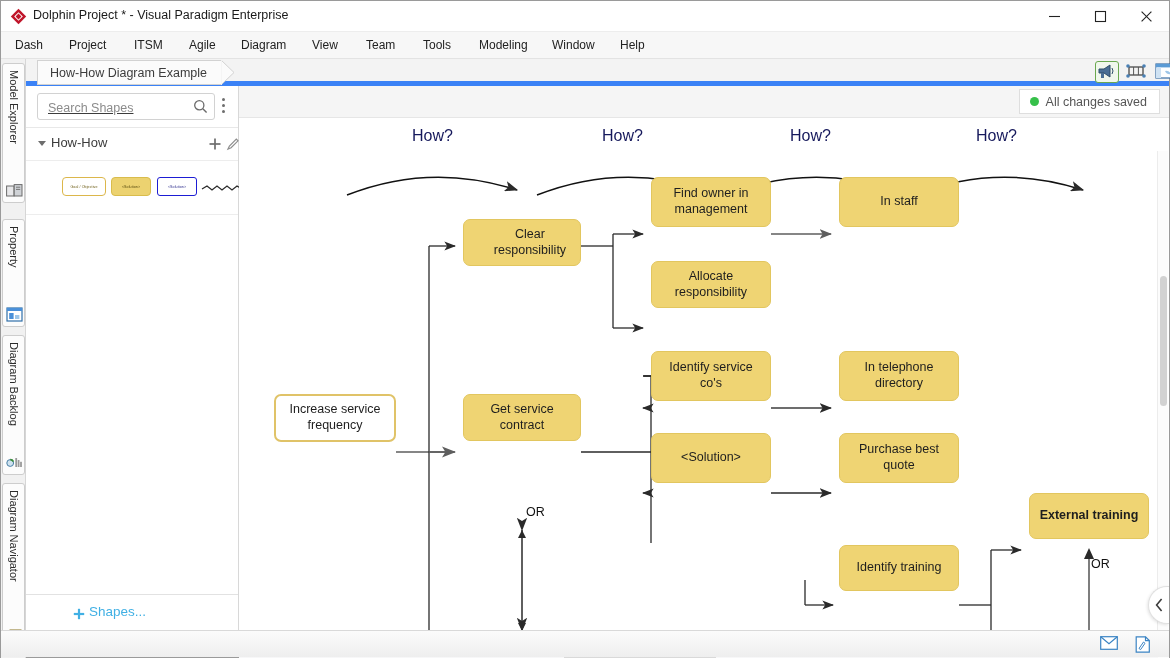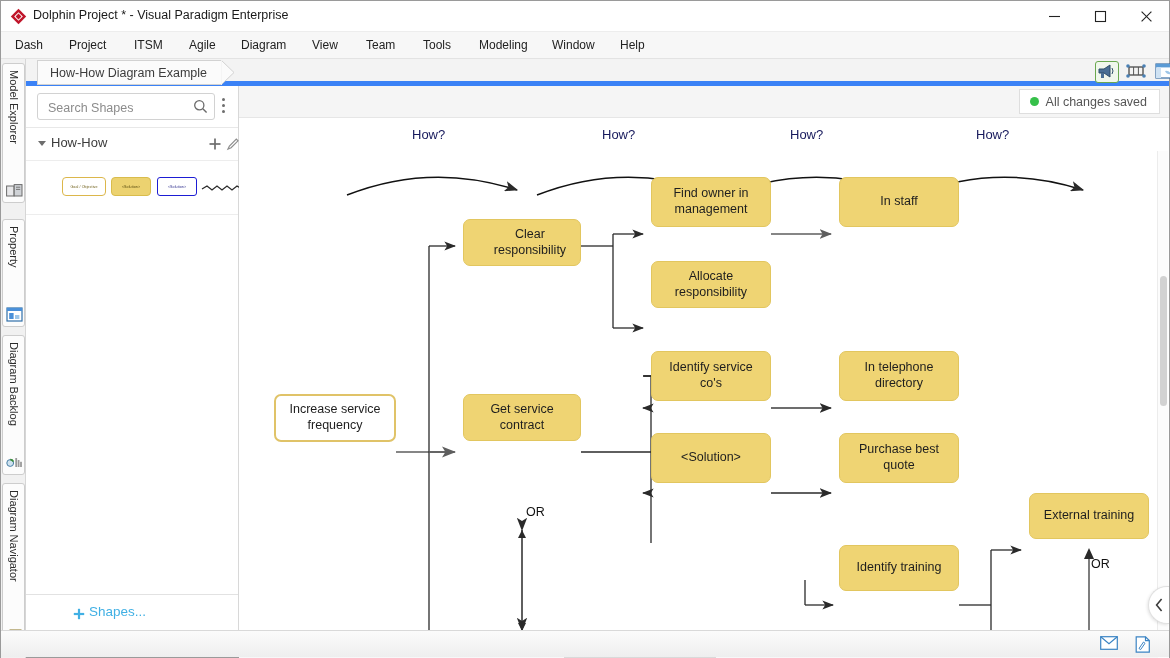--- a/index.html
+++ b/index.html
@@ -32,21 +32,21 @@
   
   .tabrow{position:absolute;left:25px;top:58px;width:1143px;height:27px;background:#f3f3f3;border-bottom:5px solid #3b82f6;box-sizing:border-box;}
   .doctab{position:absolute;left:11px;top:1px;height:25px;background:#fbfbfb;border:1px solid #d2d2d2;border-right:none;box-sizing:border-box;padding:0 14px 0 12px;line-height:24px;font-size:12.5px;color:#3c3c3c;white-space:nowrap;}
   .doctab-arrow{position:absolute;top:1px;height:25px;width:13px;}
   .toolbtn{position:absolute;top:2px;width:24px;height:22px;border:1px solid transparent;border-radius:3px;box-sizing:border-box;}
   .toolbtn.active{border-color:#6aa84f;background:#f0f7ec;}
 
   
   .leftpanel{position:absolute;left:25px;top:85px;width:213px;height:545px;background:#fff;border-right:1px solid #d8d8d8;box-sizing:border-box;}
   .searchbox{position:absolute;left:11px;top:7px;width:178px;height:27px;border:1px solid #d2d2d2;border-radius:3px;background:#fff;box-sizing:border-box;}
-  .searchbox input{position:absolute;left:8px;top:0;width:140px;height:25px;border:none;outline:none;font-size:12.5px;color:#3c3c3c;background:transparent;font-family:"Liberation Sans",sans-serif;}
+  .searchbox input{position:absolute;left:8px;top:0;width:140px;height:25px;border:none;outline:none;font-size:12.5px;color:#3c3c3c;background:transparent;font-family:"Liberation Sans",sans-serif;text-decoration:underline;}
   .searchbox input::placeholder{color:#8c8c8c;}
   .search-ico{position:absolute;right:6px;top:5px;width:15px;height:15px;}
   .kebab{position:absolute;left:196px;top:12px;width:4px;}
   .kebab i{display:block;width:3px;height:3px;border-radius:50%;background:#6e6e6e;margin-bottom:3px;}
   .panel-sep{position:absolute;left:0;top:41px;width:212px;height:1px;background:#e8e8e8;}
   .grp-header{position:absolute;left:0;top:42px;width:212px;height:32px;}
   .grp-caret{position:absolute;left:12px;top:13px;width:0;height:0;border-left:4.5px solid transparent;border-right:4.5px solid transparent;border-top:5.5px solid #6d6d6d;}
   .grp-title{position:absolute;left:25px;top:7px;font-size:13px;color:#3b3b3b;}
   .grp-ico{position:absolute;top:9px;width:14px;height:14px;}
   .grp-sep{position:absolute;left:0;top:74px;width:212px;height:1px;background:#ededed;}
@@ -72,21 +72,21 @@
   .pill{position:absolute;height:25px;background:#fff;border:1px solid #dedede;box-sizing:border-box;display:flex;align-items:center;padding:0 12px 0 10px;font-size:12.5px;color:#555;white-space:nowrap;}
   .dot{width:9px;height:9px;border-radius:50%;background:#36c04a;margin-right:7px;flex:none;}
   .pill.left{left:13px;top:3px;}
   .pill.right{right:9px;top:3px;}
 
   
   .canvas{position:absolute;left:0;top:32px;width:930px;height:545px;overflow:hidden;background:#fff;}
   .node{position:absolute;box-sizing:border-box;border-radius:7px;display:flex;align-items:center;justify-content:center;text-align:center;font-size:12.5px;color:#1e1e1e;line-height:1.25;padding:2px 6px;}
   .node.sol{background:#efd473;border:1px solid #e2c65f;}
   .node.goal{background:#ffffff;border:2px solid #e0c368;}
-  .lbl{position:absolute;font-size:13px;color:#16195c;white-space:nowrap;}
+  .lbl{position:absolute;font-size:16px;color:#16195c;white-space:nowrap;}
   .lbl.or{color:#111;font-size:12.5px;}
 
   
   .vscroll{position:absolute;right:1px;top:33px;width:11px;height:512px;background:#fcfcfc;border-left:1px solid #ececec;box-sizing:border-box;}
   .vthumb{position:absolute;left:2px;top:125px;width:7px;height:130px;border-radius:4px;background:#d2d2d2;}
   .hscroll{position:absolute;left:0;bottom:0;width:919px;height:14px;background:#f7f7f8;border-top:1px solid #ececec;box-sizing:border-box;}
   .hthumb{position:absolute;left:325px;top:3px;width:152px;height:8px;border-radius:4px;background:#d9d9d9;}
 
   
   .collapse{position:absolute;right:0;top:585px;width:21px;height:38px;background:#fff;border:1px solid #e0e0e0;border-right:none;border-radius:19px 0 0 19px;box-shadow:-1px 1px 3px rgba(0,0,0,.10);display:flex;align-items:center;justify-content:center;box-sizing:border-box;}
@@ -359,21 +359,21 @@
           <div class="node sol" style="left: 224px; top: 101px; width: 118px; height: 47px; padding-left: 22px;">Clear responsibility</div>
           <div class="node sol" style="left: 224px; top: 276px; width: 118px; height: 47px;">Get service contract</div>
           <div class="node sol" style="left: 412px; top: 59px; width: 120px; height: 50px;">Find owner in management</div>
           <div class="node sol" style="left: 412px; top: 143px; width: 120px; height: 47px;">Allocate responsibility</div>
           <div class="node sol" style="left: 600px; top: 59px; width: 120px; height: 50px;">In staff</div>
           <div class="node sol" style="left: 412px; top: 233px; width: 120px; height: 50px;">Identify service co's</div>
           <div class="node sol" style="left: 412px; top: 315px; width: 120px; height: 50px;">&lt;Solution&gt;</div>
           <div class="node sol" style="left: 600px; top: 233px; width: 120px; height: 50px;">In telephone directory</div>
           <div class="node sol" style="left: 600px; top: 315px; width: 120px; height: 50px;">Purchase best quote</div>
           <div class="node sol" style="left: 600px; top: 427px; width: 120px; height: 46px;">Identify training</div>
-          <div class="node sol" style="left: 790px; top: 375px; width: 120px; height: 46px;">External training</div>
+          <div class="node sol" style="left: 790px; top: 375px; width: 120px; height: 46px; font-weight: bold;">External training</div>
         </div>
       <div id="difflabels">
           <div class="lbl" style="left: 173px; top: 9px;">How?</div>
           <div class="lbl" style="left: 363px; top: 9px;">How?</div>
           <div class="lbl" style="left: 551px; top: 9px;">How?</div>
           <div class="lbl" style="left: 737px; top: 9px;">How?</div>
           <div class="lbl or" style="left: 287px; top: 387px;">OR</div>
           <div class="lbl or" style="left: 852px; top: 439px;">OR</div>
         </div>
 

